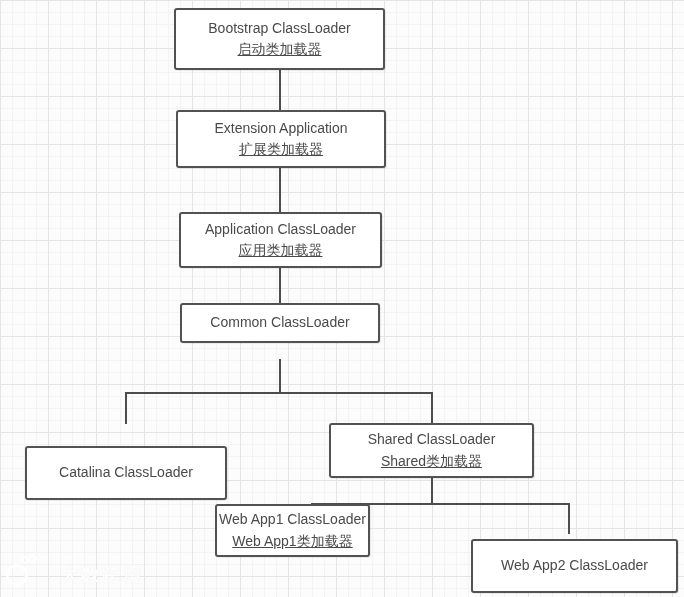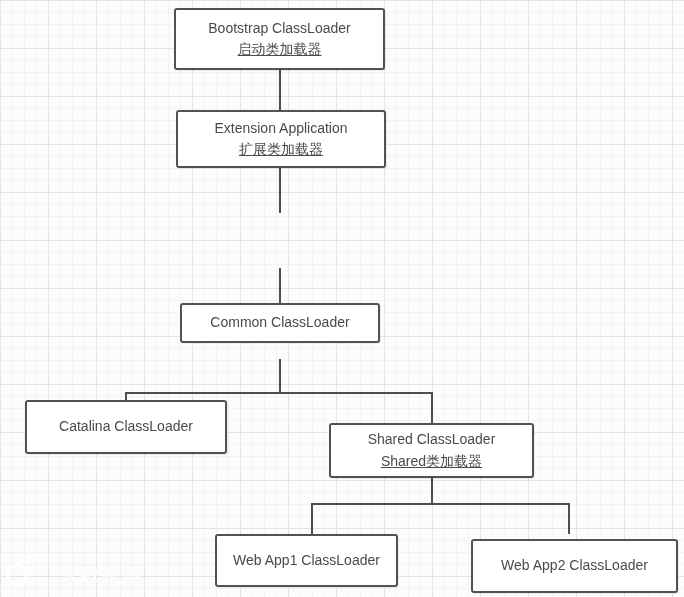--- a/index.html
+++ b/index.html
@@ -34,23 +34,23 @@
     font-size:14px;
     line-height:1.1;
     box-shadow:1px 1px 1px rgba(0,0,0,0.07);
   }
   .node .title{white-space:nowrap;}
   .node .subtitle{white-space:nowrap;text-decoration:underline;}
   .n1{left:174px;top:8px;width:211px;height:62px}
   .n2{left:176px;top:110px;width:210px;height:58px}
   .n3{left:179px;top:212px;width:203px;height:56px}
   .n4{left:180px;top:303px;width:200px;height:40px}
-  .n5{left:25px;top:400px;width:202px;height:54px}
+  .n5{left:25px;top:446px;width:202px;height:54px}
   .n6{left:329px;top:423px;width:205px;height:55px}
-  .n7{left:215px;top:534px;width:183px;height:53px}
+  .n7{left:215px;top:504px;width:155px;height:53px}
   .n8{left:471px;top:539px;width:207px;height:54px}
 
   .line{position:absolute;background:#4d4d4d;}
   .c1{left:279px;top:70px;width:2px;height:41px}
   .c2{left:279px;top:168px;width:2px;height:45px}
   .c3{left:279px;top:268px;width:2px;height:36px}
   .c4s{left:279px;top:359px;width:2px;height:35px}
   .c4h{left:125px;top:392px;width:308px;height:2px}
   .c4l{left:125px;top:392px;width:2px;height:32px}
   .c4r{left:431px;top:392px;width:2px;height:32px}
@@ -120,32 +120,37 @@
   <div class="line c5r"></div>
 
   <div class="node n1">
     <span class="title">Bootstrap ClassLoader</span>
     <span class="subtitle">启动类加载器</span>
   </div>
   <div class="node n2">
     <span class="title">Extension Application</span>
     <span class="subtitle">扩展类加载器</span>
   </div>
+  <div class="node n3">
+    <span class="title">Application ClassLoader</span>
+    <span class="subtitle">应用类加载器</span>
+  </div>
   <div class="node n4">
     <span class="title">Common ClassLoader</span>
   </div>
   <div class="node n5">
     <span class="title">Catalina ClassLoader</span>
   </div>
   <div class="node n6">
     <span class="title">Shared ClassLoader</span>
     <span class="subtitle">Shared类加载器</span>
   </div>
   <div class="node n7">
     <span class="title">Web App1 ClassLoader</span>
+    <span class="subtitle">Web App1类加载器</span>
   </div>
   <div class="node n8">
     <span class="title">Web App2 ClassLoader</span>
   </div>
 
   <div class="watermark">
     <span class="wm-icon"></span>
     <span class="wm-text">大数跨境</span>
   </div>
 

